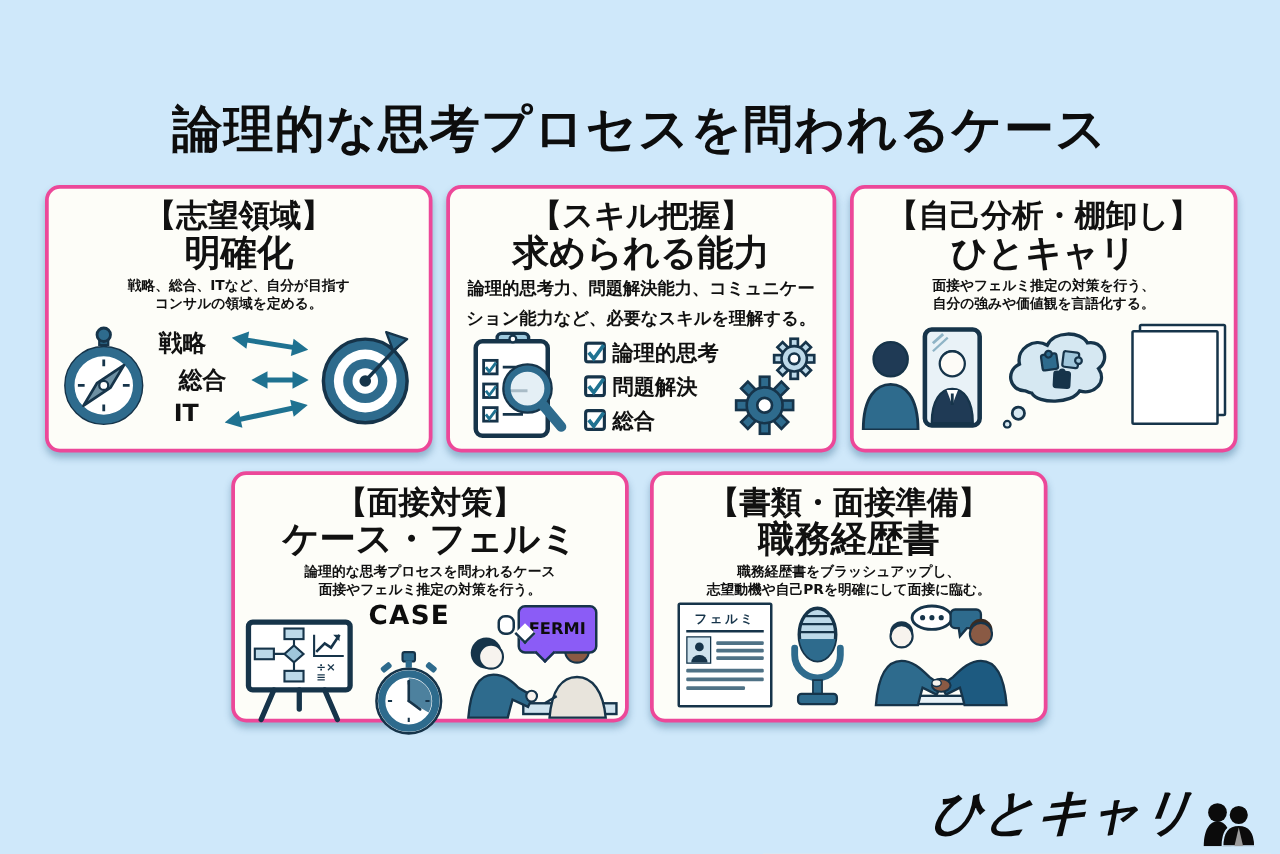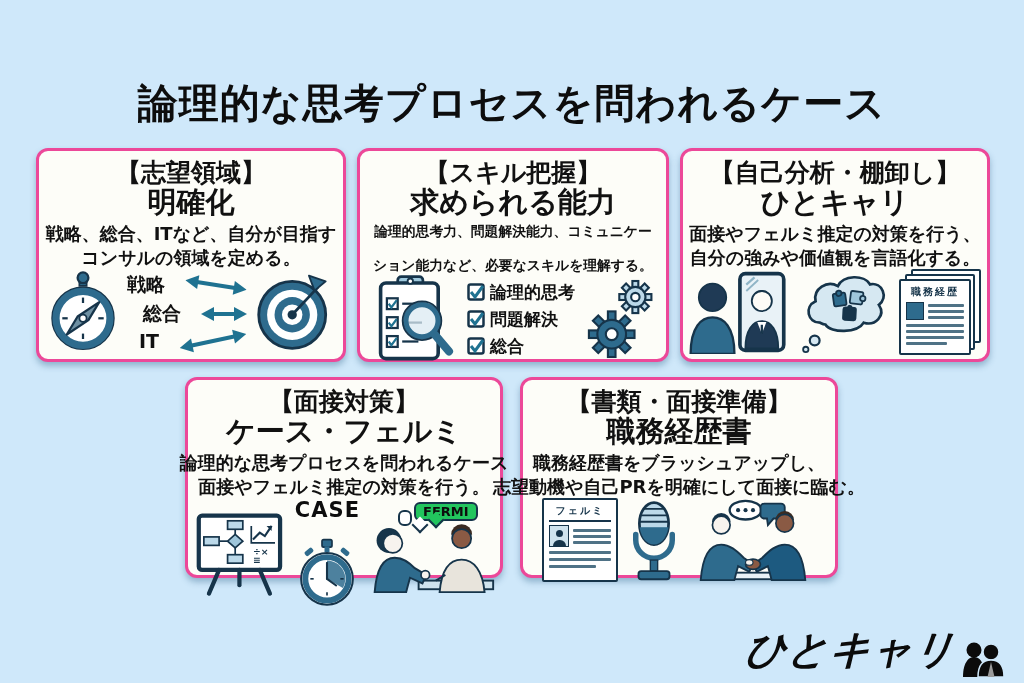--- a/index.html
+++ b/index.html
@@ -20,21 +20,21 @@
     display:flex; flex-direction:column; align-items:center;
     padding:8px 4px 6px 4px;
   }
   .c1{left:36px;top:148px;width:310px;height:214px;}
   .c2{left:357px;top:148px;width:312px;height:214px;}
   .c3{left:680px;top:148px;width:310px;height:214px;}
   .c4{left:185px;top:377px;width:318px;height:201px;}
   .c5{left:520px;top:377px;width:318px;height:201px;}
   .h-bracket{font-size:25px;font-weight:900;line-height:1.12;text-align:center;}
   .h-name{font-size:29px;font-weight:900;line-height:1.1;text-align:center;}
-  .body-txt{font-size:18px;font-weight:700;text-align:center;line-height:1.32;margin-top:3px;white-space:nowrap;}
+  .body-txt{font-size:11px;font-weight:700;text-align:center;line-height:1.32;margin-top:3px;white-space:nowrap;}
   .art{flex:1;display:flex;align-items:center;justify-content:center;gap:8px;width:100%;}
   
   .arrow-col{display:flex;flex-direction:column;gap:3px;}
   .arrow-row{display:flex;align-items:center;gap:20px;justify-content:flex-end;}
   .arrow-label{font-size:19px;font-weight:900;white-space:nowrap;}
   .rot-dn{transform:rotate(9deg);}
   .rot-up{transform:rotate(-12deg);}
   
   .check-col{display:flex;flex-direction:column;gap:4px;}
   .check-row{display:flex;align-items:center;gap:5px;}
@@ -53,22 +53,22 @@
   .ph-body{position:absolute;left:50%;bottom:-3px;width:13px;height:9px;margin-left:-6.5px;border-radius:6px 6px 0 0;background:#16344a;}
   .doc-lines{flex:1;display:flex;flex-direction:column;justify-content:center;gap:3px;}
   .dline{height:3px;background:#4f7286;border-radius:1px;}
   .dline.full{margin-top:4px;}
   
   .case-col{display:flex;flex-direction:column;align-items:center;gap:16px;}
   .case-word{font-size:21px;font-weight:900;letter-spacing:1px;color:#0d0d0d;}
   
   .people-wrap{position:relative;}
   .bubble{
-    position:absolute;background:#22c55e;border:2.5px solid #16344a;border-radius:6px;
-    font-size:13px;font-weight:900;padding:0 7px;color:#0d0d0d;white-space:nowrap;
+    position:absolute;background:#8b5cf6;border:2.5px solid #16344a;border-radius:6px;
+    font-size:13px;font-weight:900;padding:10px 7px;color:#0d0d0d;white-space:nowrap;
   }
   .bubble:after{
     content:"";position:absolute;left:14px;bottom:-7px;width:10px;height:10px;
     background:inherit;border-right:2.5px solid #16344a;border-bottom:2.5px solid #16344a;
     transform:rotate(45deg);
   }
   .bubble.white-side{background:#fff;left:-14px;top:-4px;padding:1px 5px;}
   
   .logo{position:absolute;right:18px;bottom:6px;display:flex;align-items:flex-end;gap:4px;}
   .logo-text{font-size:40px;font-weight:900;font-style:italic;transform:skewX(-8deg);color:#0b0b0b;letter-spacing:1px;}
@@ -133,21 +133,21 @@
         <line x1="40" y1="46" x2="68" y2="16" stroke="#16344a" stroke-width="3"></line>
         <polygon points="64,20 58,4 76,10" fill="#2e6b8d" stroke="#16344a" stroke-width="2" stroke-linejoin="round"></polygon>
       </svg>
     </div>
   </div>
 
   <div class="card c2">
     <div class="h-bracket">【スキル把握】</div>
     <div class="h-name">求められる能力</div>
     <div class="body-txt" style="font-size:13.8px">論理的思考力、問題解決能力、コミュニケー</div>
-    <div class="body-txt" style="font-size:13.8px;margin-top:16px">ション能力など、必要なスキルを理解する。</div>
+    <div class="body-txt" style="font-size:13.8px;margin-top:6px">ション能力など、必要なスキルを理解する。</div>
     <div class="art">
       <svg width="92" height="90" viewBox="0 0 100 100">
         <rect x="33" y="3" width="28" height="14" rx="4" fill="#9fcade" stroke="#16344a" stroke-width="3"></rect>
         <rect x="14" y="10" width="64" height="84" rx="6" fill="#fff" stroke="#16344a" stroke-width="4"></rect>
         <circle cx="47" cy="8" r="3" fill="#fff" stroke="#16344a" stroke-width="2"></circle>
         <rect x="21" y="27" width="12" height="12" fill="#fff" stroke="#16344a" stroke-width="2.5"></rect>
         <path d="M23,33 l3,4 l6,-8" fill="none" stroke="#1f7291" stroke-width="2.5"></path>
         <line x1="38" y1="33" x2="66" y2="33" stroke="#16344a" stroke-width="2.5"></line>
         <rect x="21" y="48" width="12" height="12" fill="#fff" stroke="#16344a" stroke-width="2.5"></rect>
         <path d="M23,54 l3,4 l6,-8" fill="none" stroke="#1f7291" stroke-width="2.5"></path>
@@ -246,35 +246,20 @@
           <circle cx="70" cy="30" r="3" fill="#9fc6db" stroke="#16344a" stroke-width="2"></circle>
         </g>
         <g transform="rotate(3 55 48)">
           <rect x="48" y="41" width="14" height="14" rx="2" fill="#16344a" stroke="#16344a" stroke-width="2"></rect>
           <circle cx="55" cy="41" r="3" fill="#16344a"></circle>
         </g>
       </svg>
       <div class="doc-stack">
         <div class="sheet b2"></div>
         <div class="sheet b1"></div>
-        <div class="sheet front">
-          <div class="doc-head">職務経歴</div>
-          <div class="doc-row">
-            <div class="doc-photo"></div>
-            <div class="doc-lines">
-              <div class="dline"></div>
-                <div class="dline"></div>
-                <div class="dline"></div>
-            </div>
-          </div>
-          <div class="dline full"></div>
-          <div class="dline" style="margin-top:3px"></div>
-          <div class="dline" style="margin-top:3px"></div>
-          <div class="dline" style="margin-top:3px;width:70%"></div>
-        </div>
       </div>
     </div>
   </div>
 
   <div class="card c4">
     <div class="h-bracket">【面接対策】</div>
     <div class="h-name">ケース・フェルミ</div>
     <div class="body-txt">論理的な思考プロセスを問われるケース</div>
     <div class="body-txt" style="margin-top:0">面接やフェルミ推定の対策を行う。</div>
     <div class="art">

